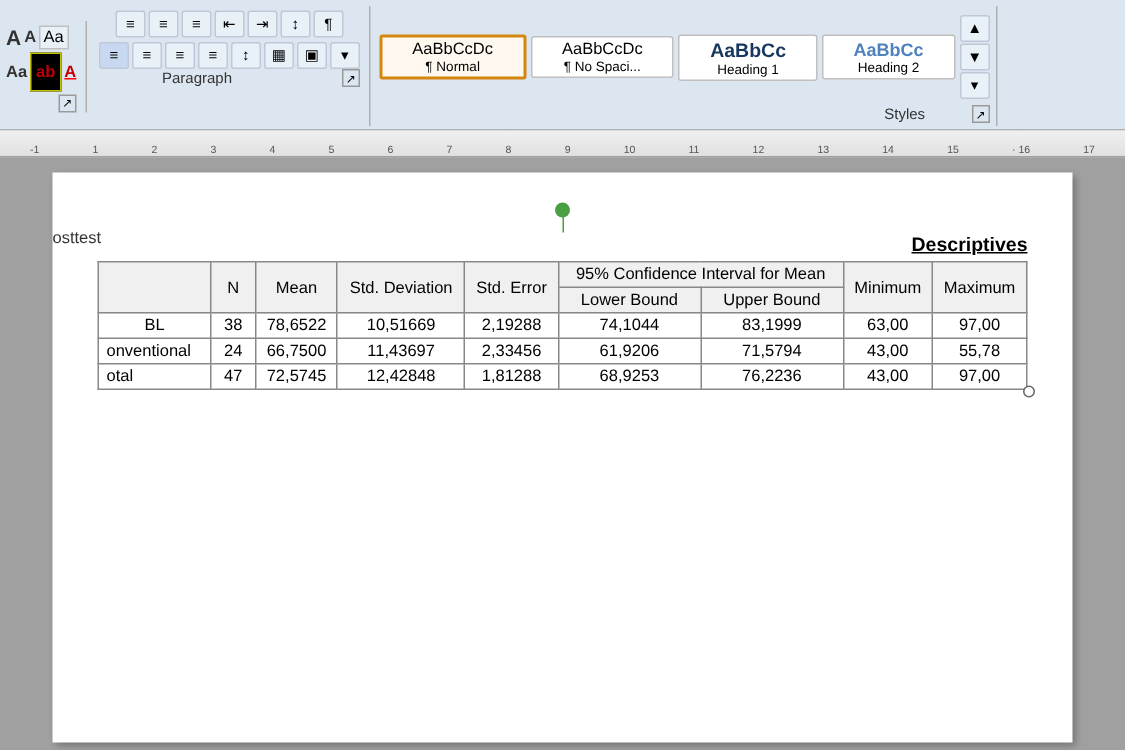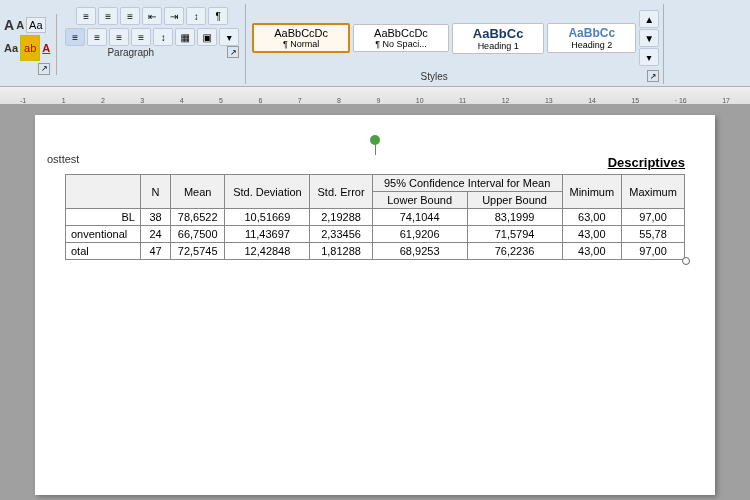--- a/index.html
+++ b/index.html
@@ -229,25 +229,25 @@
       gap: 2px;
     }
 
     .aa-label {
       font-size: 11px;
       color: #333;
       font-weight: bold;
     }
 
     .ab-btn {
-      background: #eab308;
+      background: #000000;
       border: 1px solid #c0c000;
       color: #c00000;
       font-size: 11px;
-      font-weight: normal;
+      font-weight: bold;
       padding: 6px 3px;
       cursor: pointer;
     }
 
     .color-a {
       color: #c00000;
       font-size: 11px;
       font-weight: bold;
       text-decoration: underline;
       text-decoration-color: red;
@@ -270,21 +270,21 @@
       display: flex;
       align-items: center;
       width: 100%;
       gap: 31px;
     }
 
     .posttest-label {
       font-size: 11px;
       color: #333;
       position: absolute;
-      left: 12px;
+      left: 0;
       top: 38px;
     }
   </style>
 </head>
 <body>
 
 <div class="ribbon">
   <div class="ribbon-top">
 
     <div class="font-section">
@@ -358,21 +358,21 @@
           <div style="font-size:9px;">Heading 2</div>
         </div>
 
         <div style="display:flex;flex-direction:column;gap:1px;">
           <div class="icon-btn">▲</div>
           <div class="icon-btn">▼</div>
           <div class="icon-btn">▾</div>
         </div>
       </div>
       <div class="section-bottom">
-        <span style="font-size:10px;color:#333;flex:1;text-align:center;">Styles</span>
+        <span style="font-size:10px;color:#333;flex:1;text-align:right;">Styles</span>
         <span class="dialog-launcher">↗</span>
       </div>
     </div>
 
   </div>
 </div>
 
 <div class="ruler">
   <div class="ruler-inner">
 
@@ -424,21 +424,21 @@
             <th rowspan="2">Minimum</th>
             <th rowspan="2">Maximum</th>
           </tr>
           <tr>
             <th>Lower Bound</th>
             <th>Upper Bound</th>
           </tr>
         </thead>
         <tbody id="table-body">
         <tr>
-    <td style="text-align:right;">BL</td>
+    <td style="text-align:center;">BL</td>
     <td>38</td>
     <td>78,6522</td>
     <td>10,51669</td>
     <td>2,19288</td>
     <td>74,1044</td>
     <td>83,1999</td>
     <td>63,00</td>
     <td>97,00</td>
   </tr>
             <tr>

